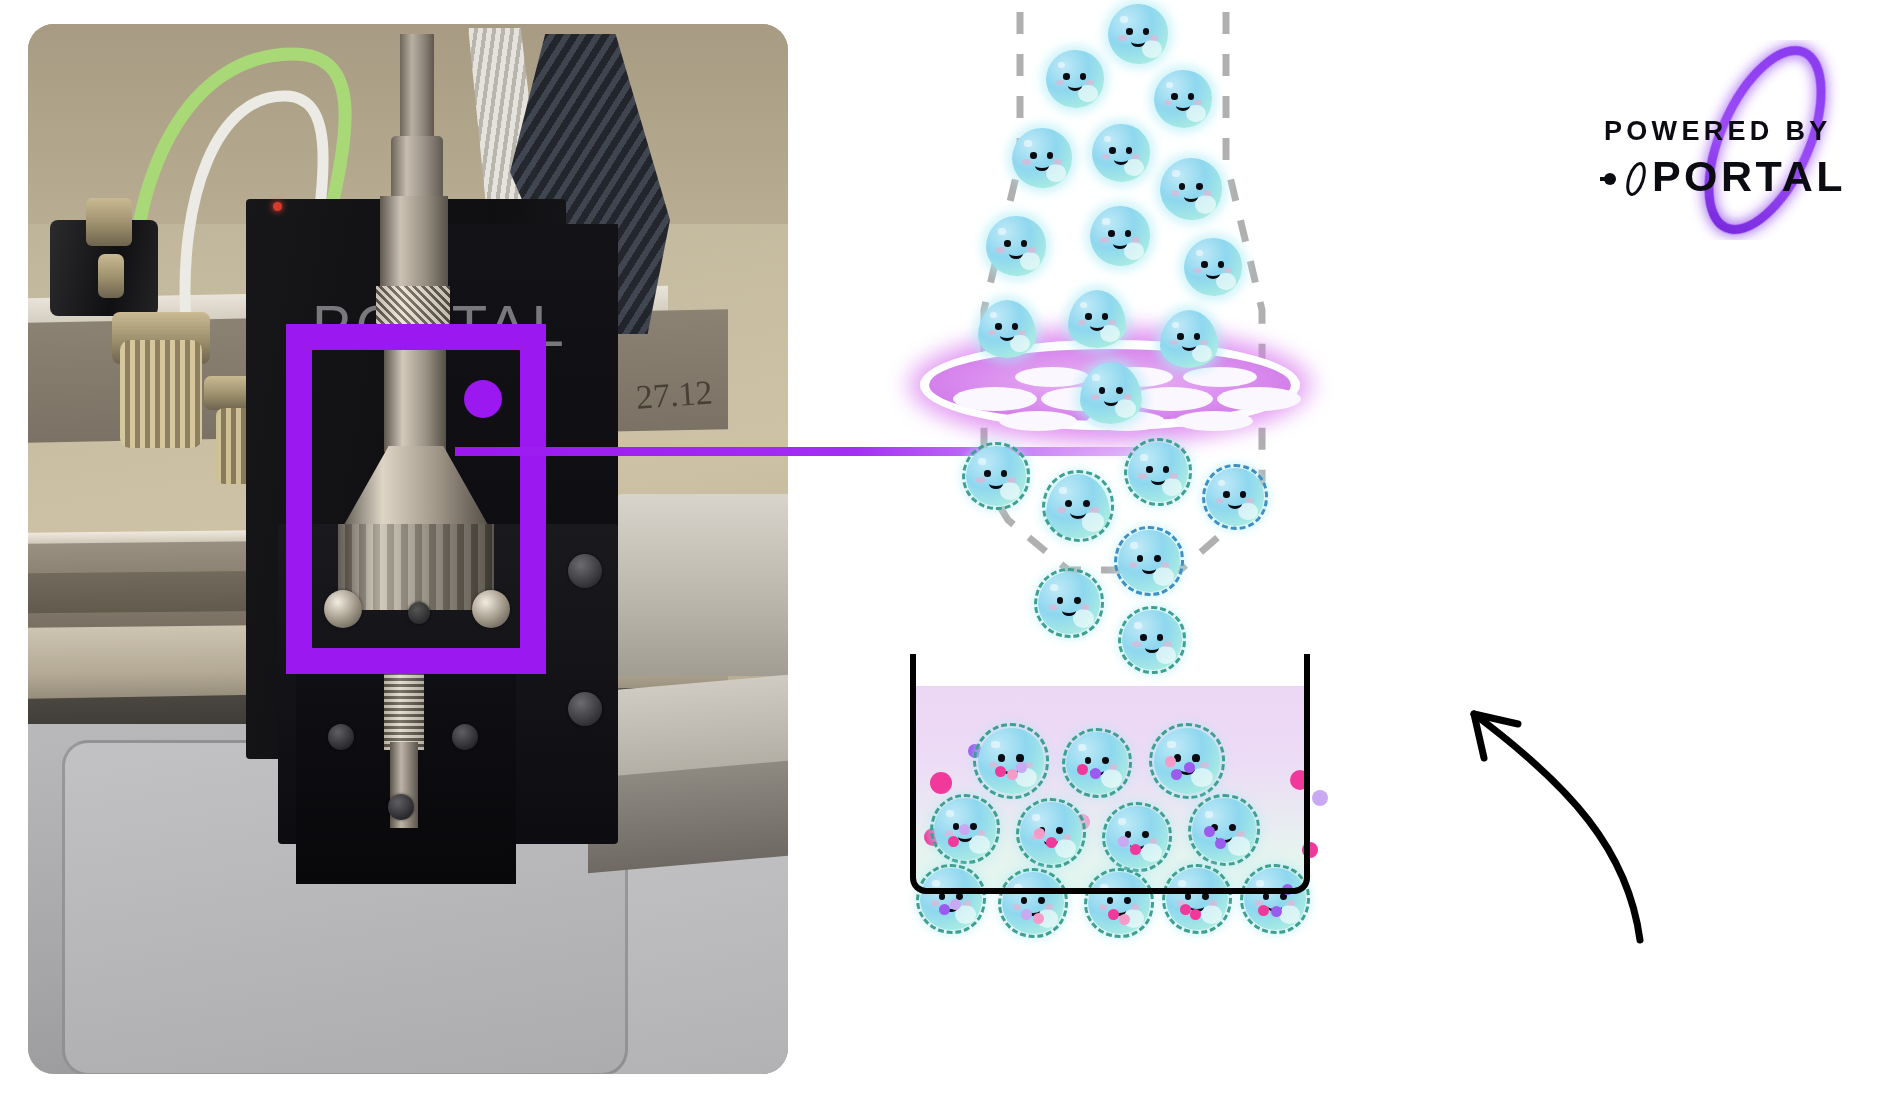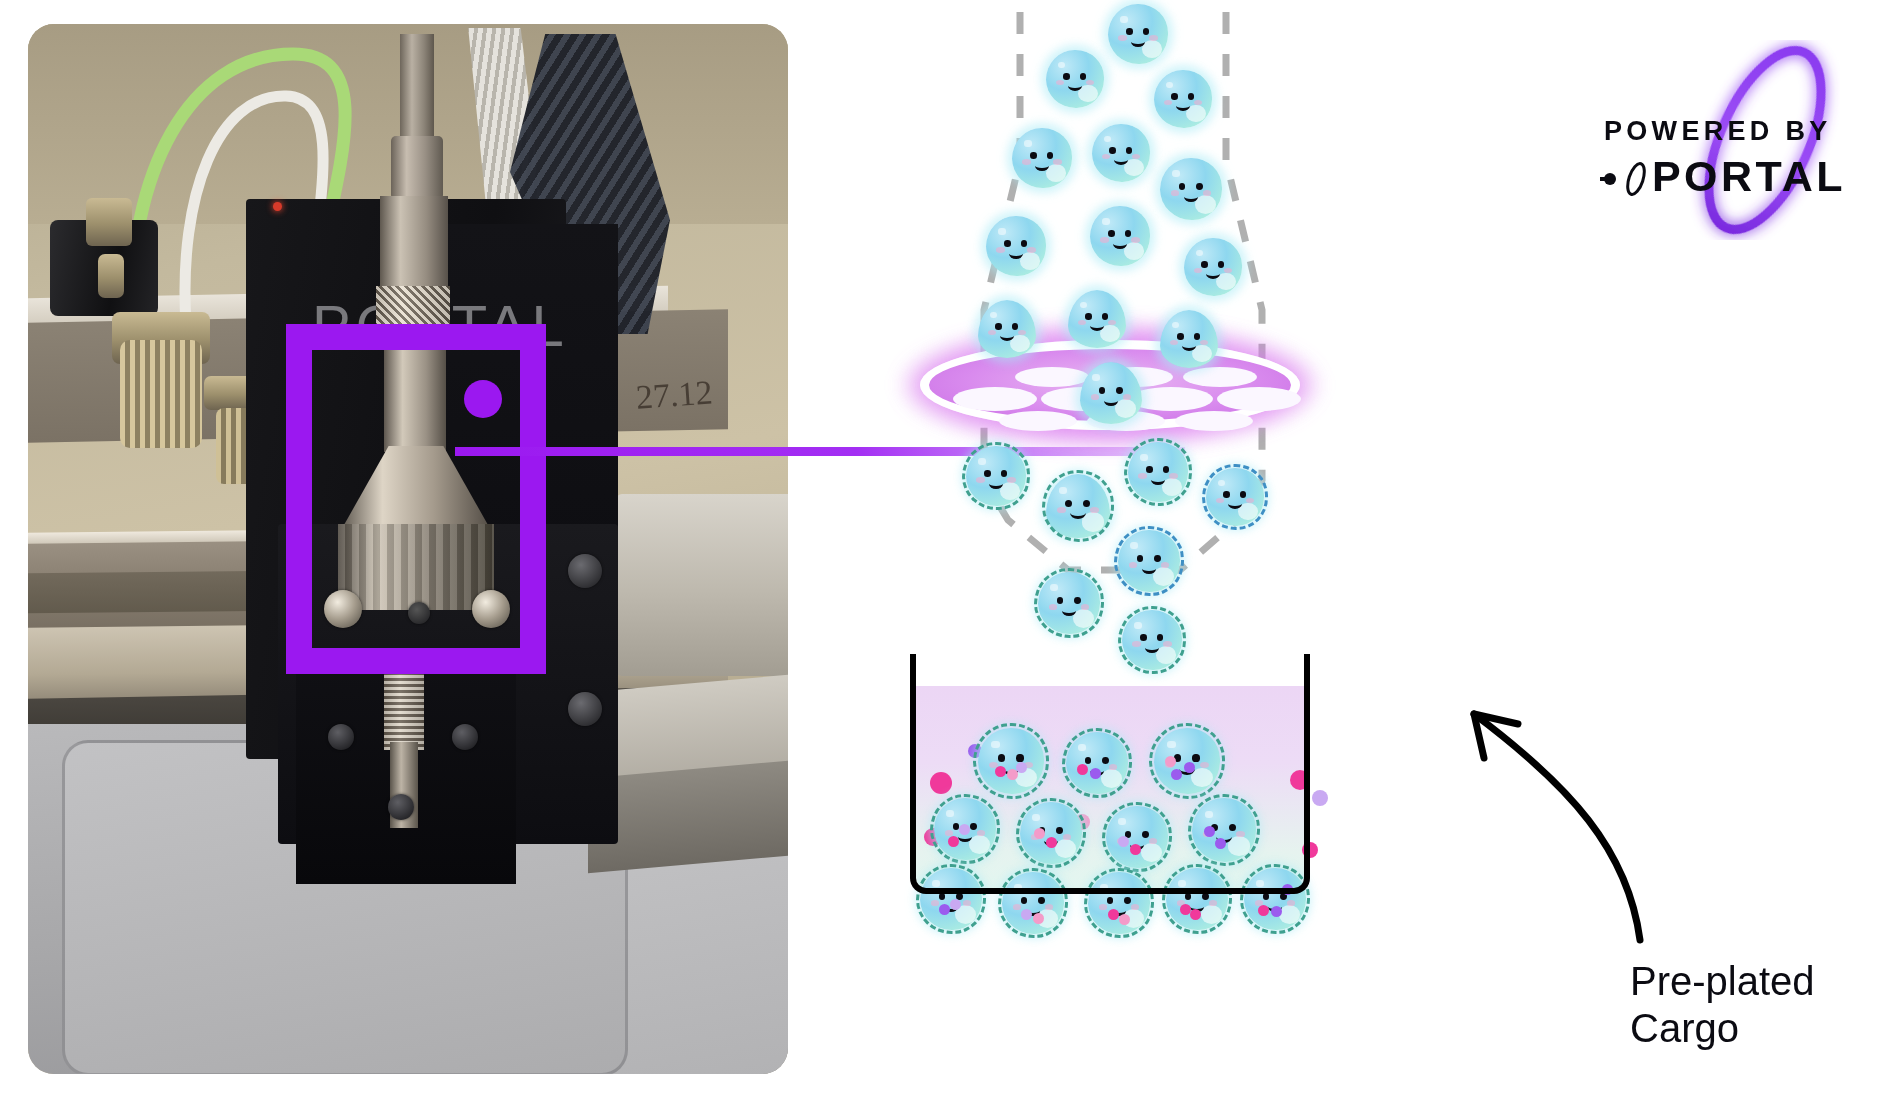--- a/index.html
+++ b/index.html
@@ -668,22 +668,20 @@
       </div>
       <div class="beaker-edge"></div>
     </div>
   </div>
 
   <svg class="arrow-svg" width="280" height="280">
     <path d="M200,250 C188,160 130,96 34,24" fill="none" stroke="#000" stroke-width="7" stroke-linecap="round"></path>
     <path d="M34,24 L78,34 M34,24 L44,68" fill="none" stroke="#000" stroke-width="7" stroke-linecap="round"></path>
   </svg>
 
-  <div class="cargo-label">Pre-plated
-Cargo</div>
 
   <div class="logo">
     <svg class="logo-ring" viewBox="0 0 150 200">
       <defs>
         <linearGradient id="rg" x1="0" y1="0" x2="0" y2="1">
           <stop offset="0%" stop-color="#8B3CF0"></stop>
           <stop offset="55%" stop-color="#9B4CF5"></stop>
           <stop offset="100%" stop-color="#7B2CE0"></stop>
         </linearGradient>
         <filter id="glow" x="-60%" y="-60%" width="220%" height="220%">

